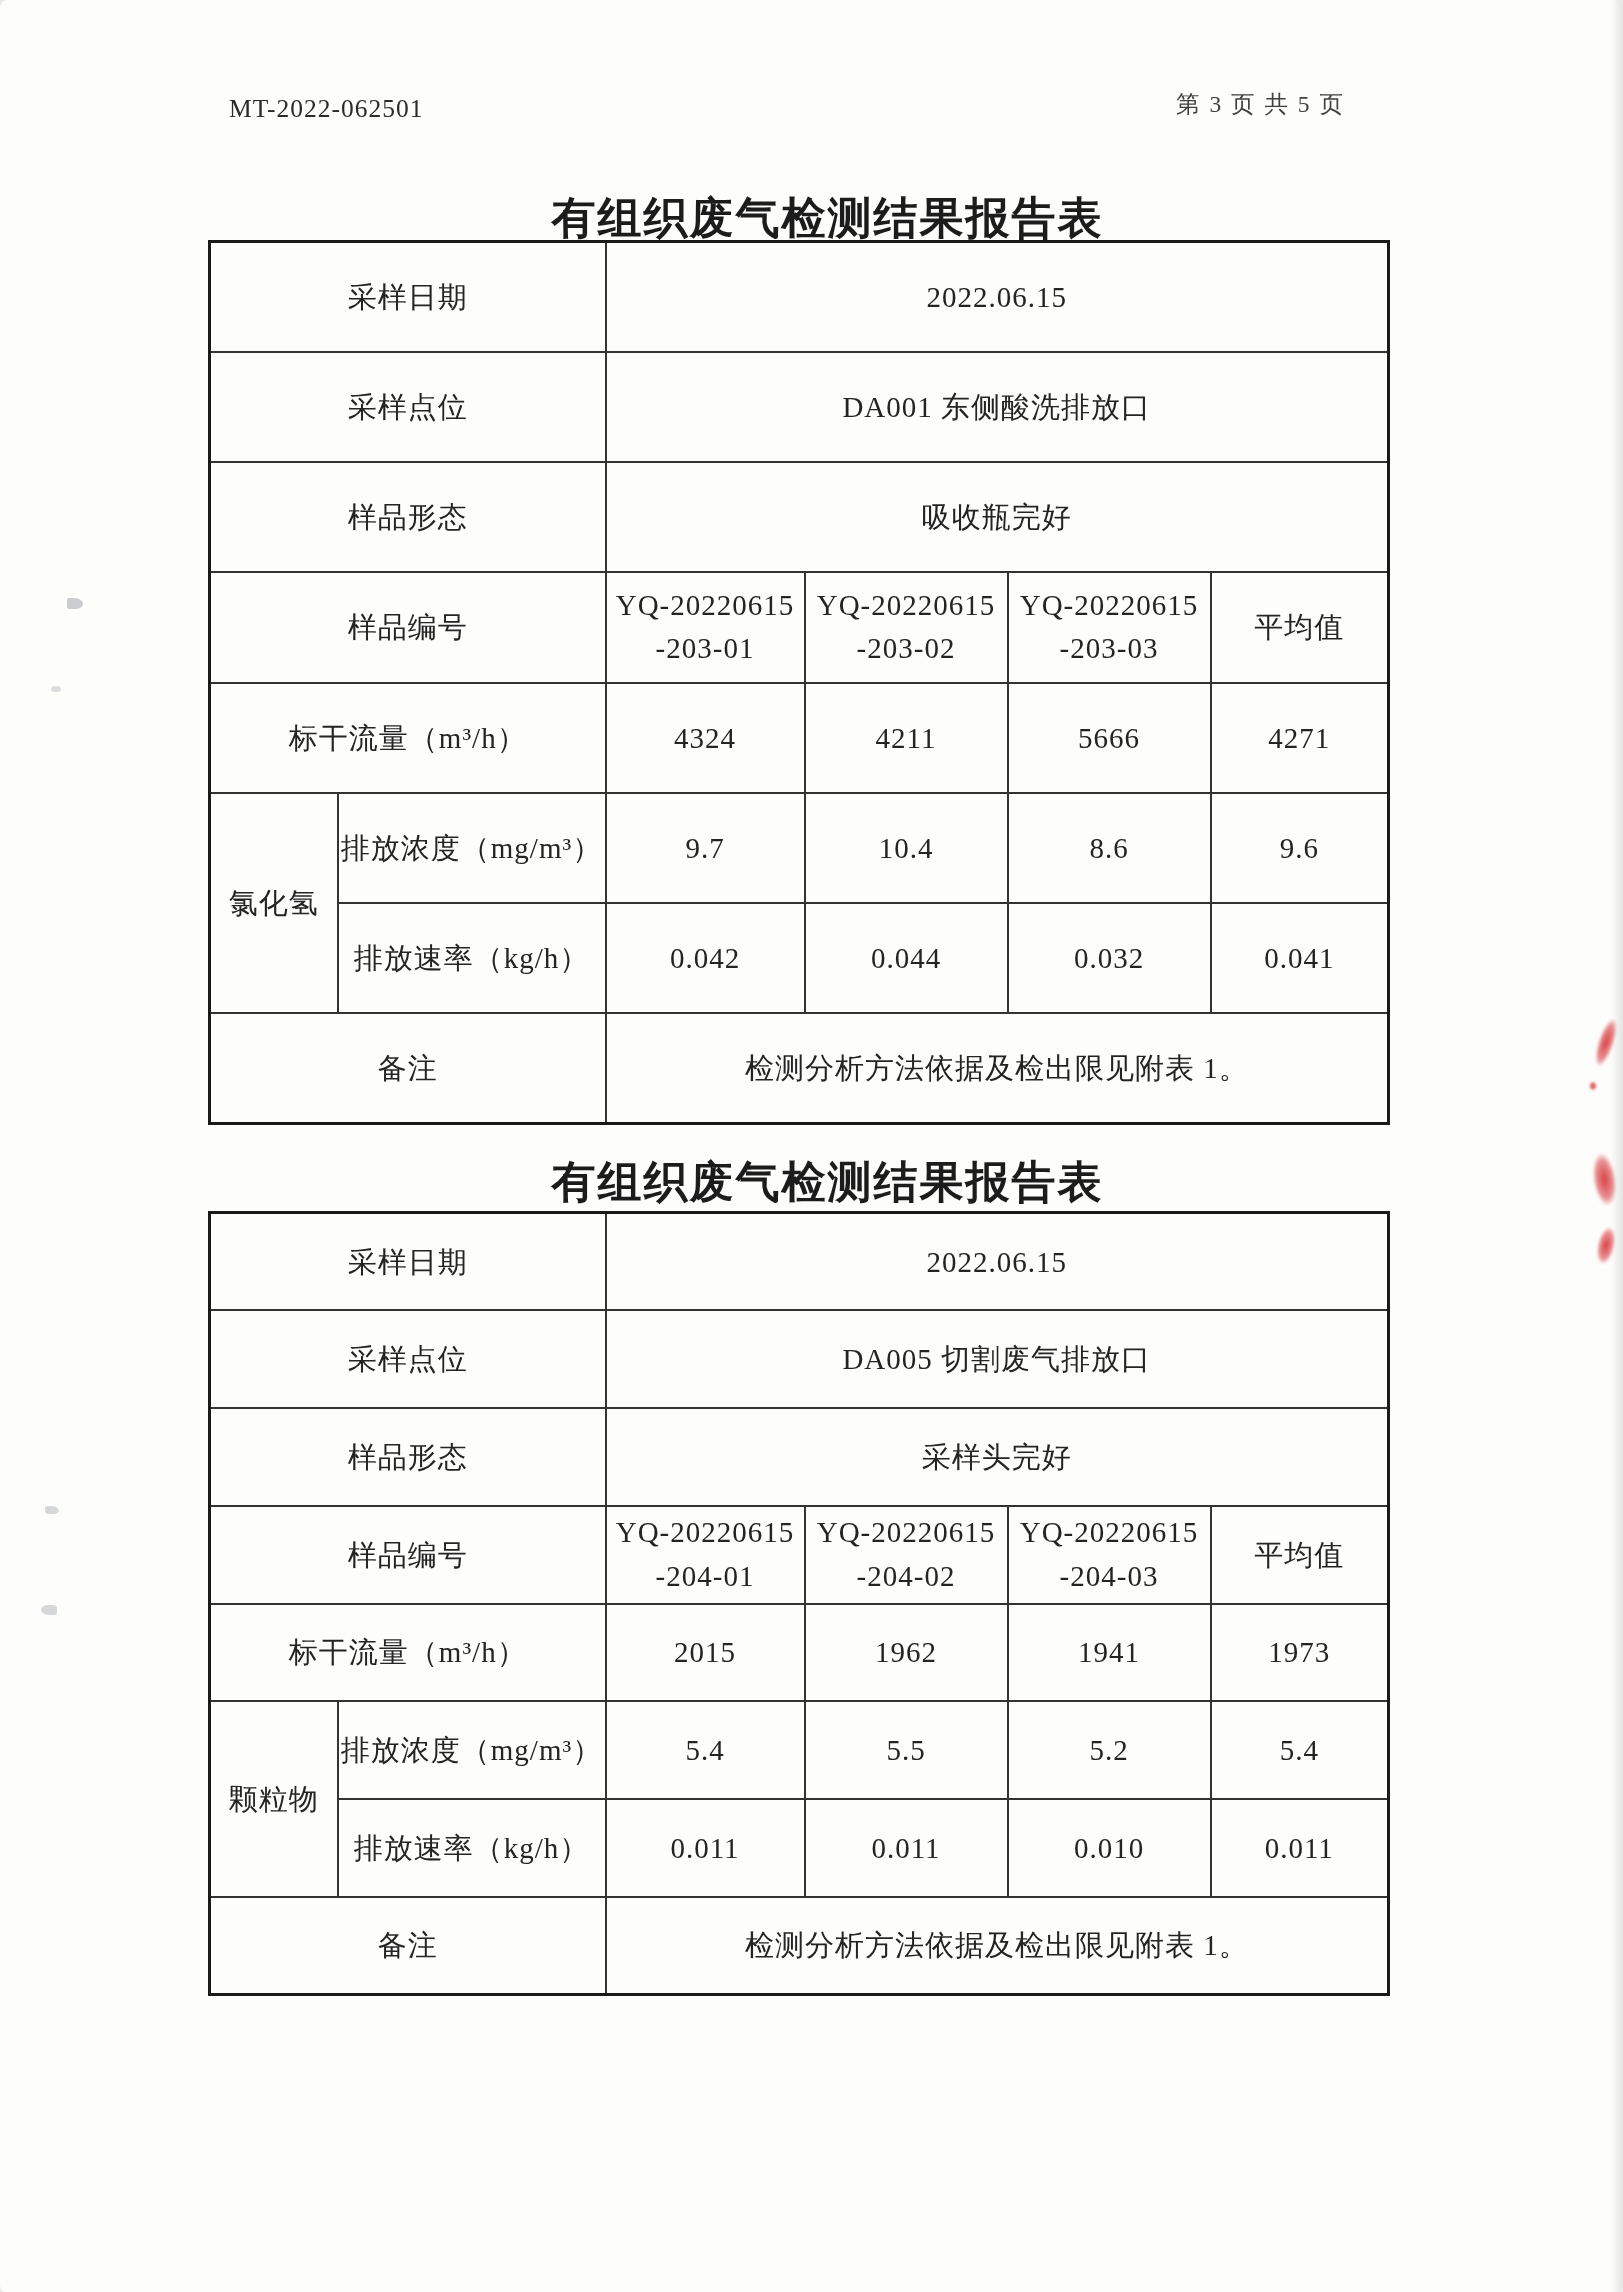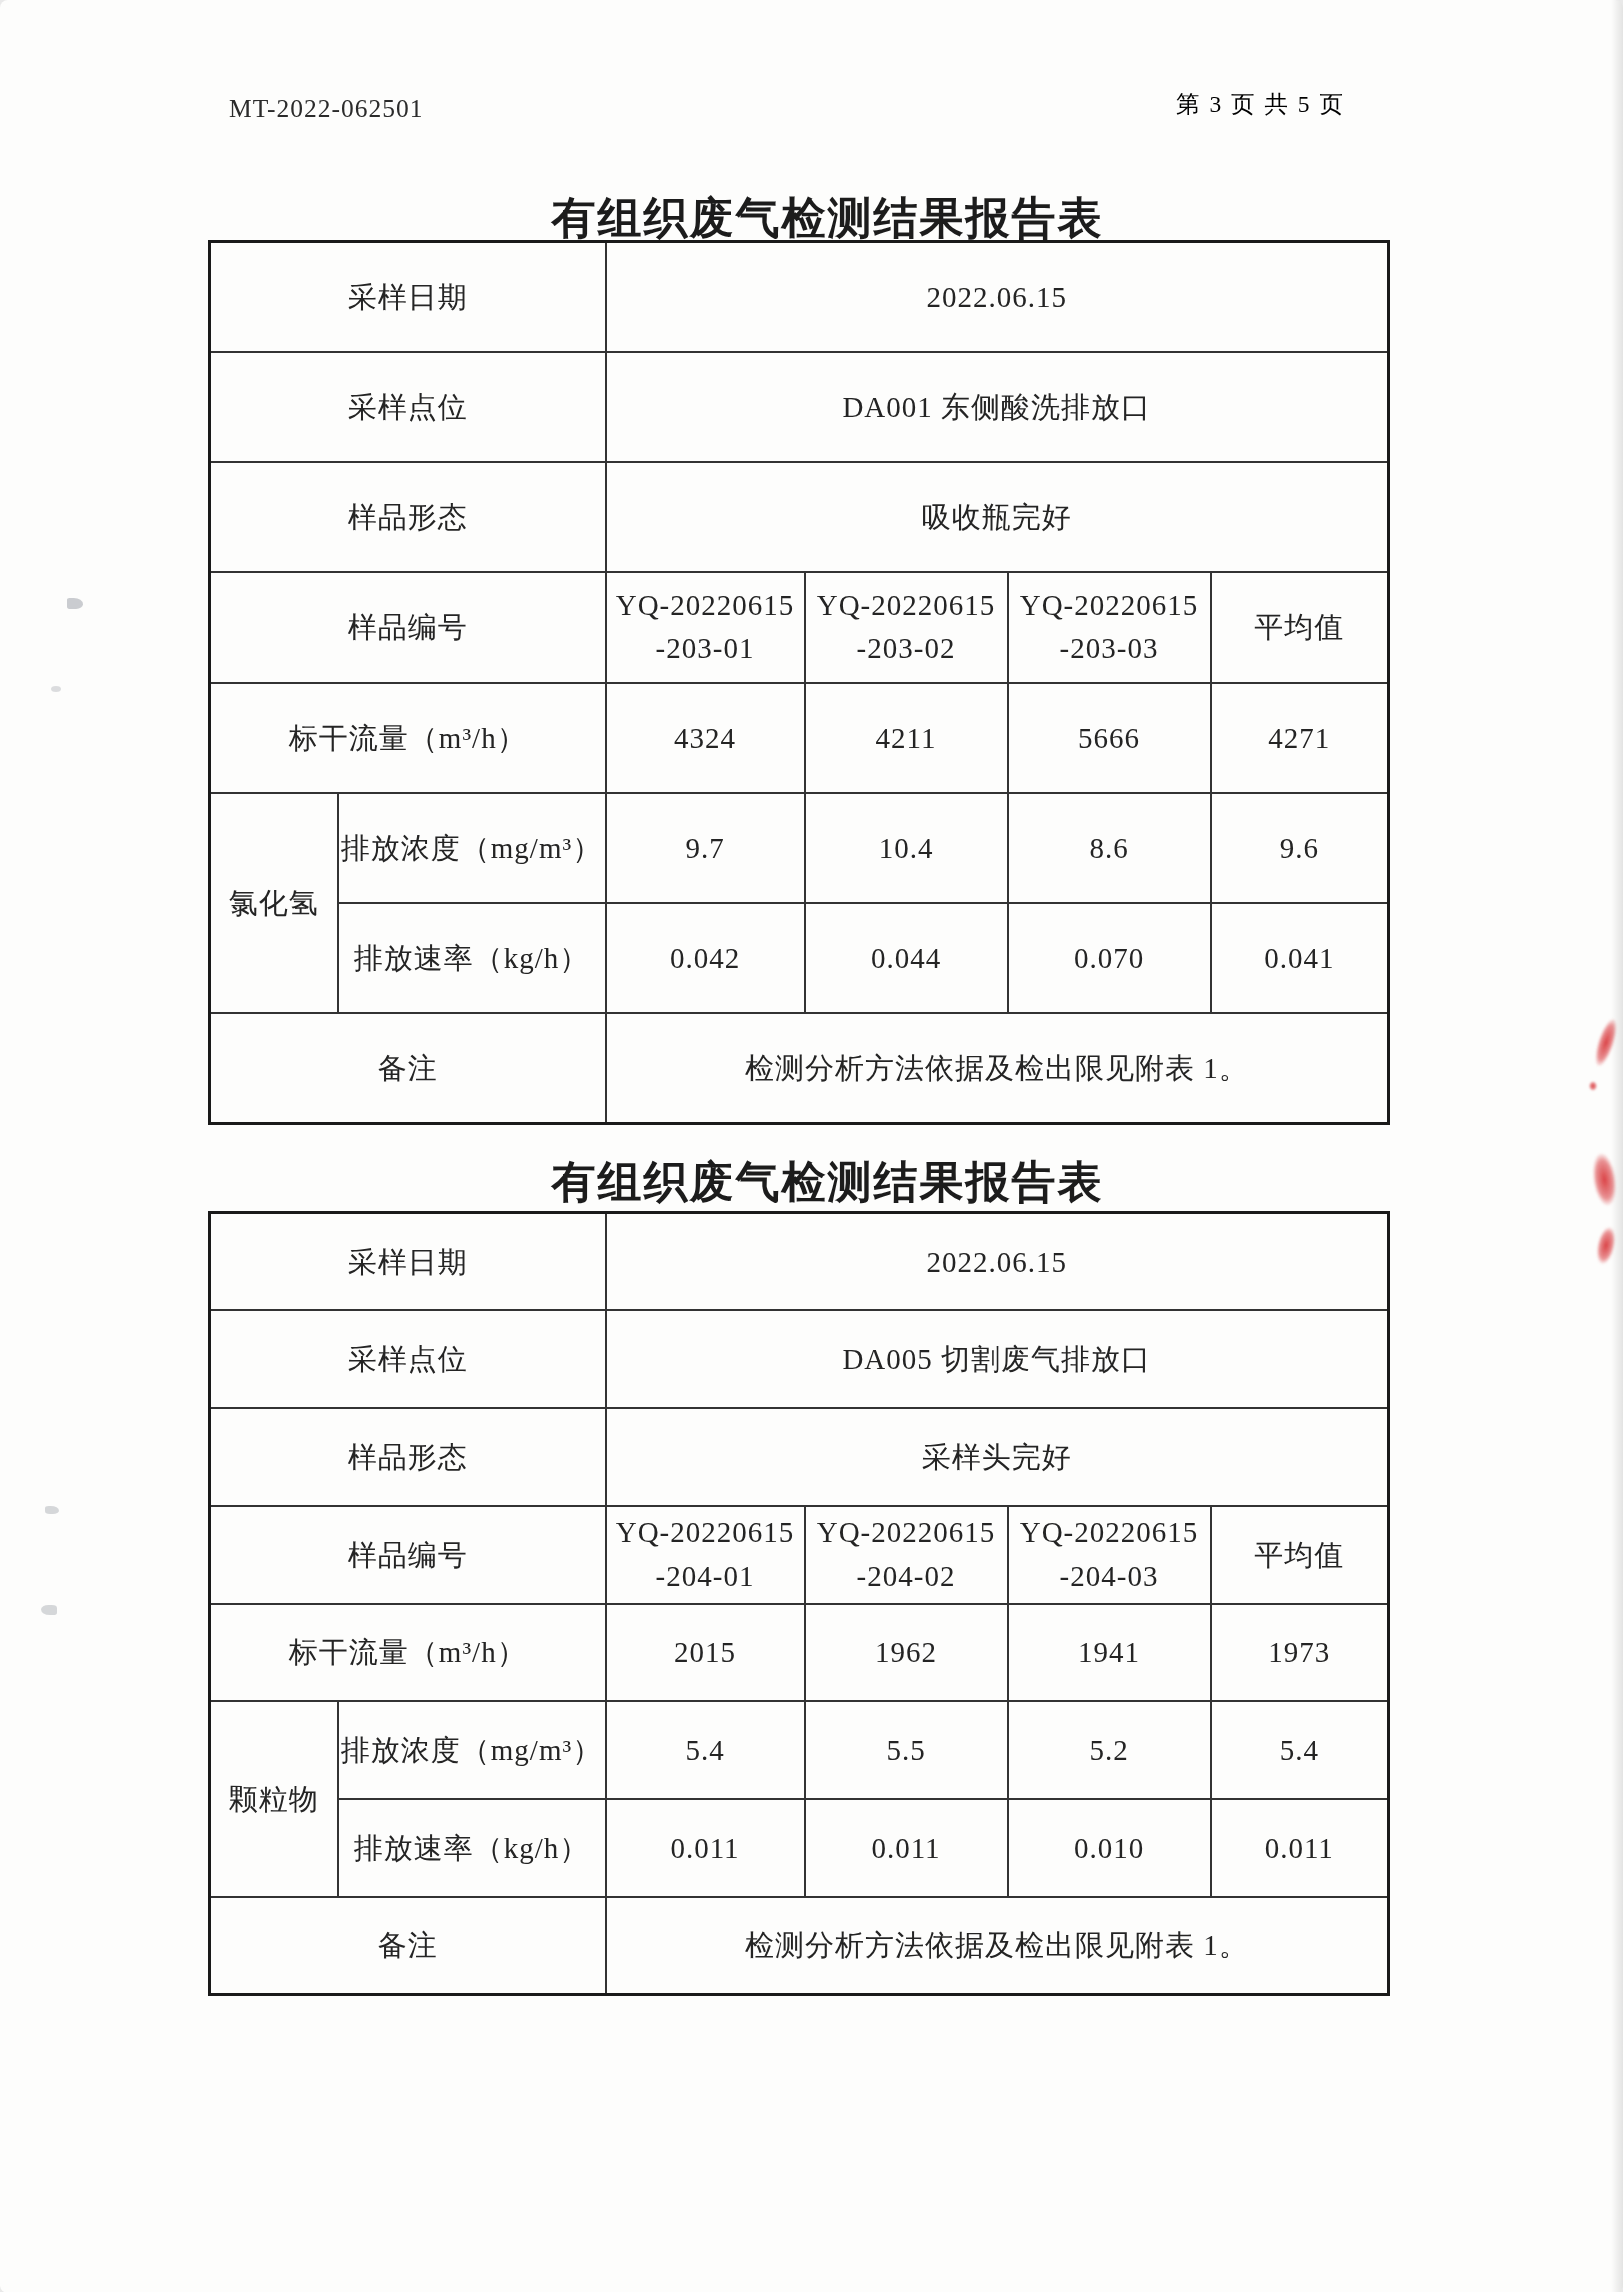--- a/index.html
+++ b/index.html
@@ -15,21 +15,21 @@
   .page-edge{
     position:absolute;right:0;top:0;width:11.8px;height:100%;
     background:linear-gradient(to right, rgba(0,0,0,0), rgba(0,0,0,0.10));
   }
   .hdr-left{
     position:absolute;left:229px;top:94px;
     font-size:25.5px;color:#2b2b2b;letter-spacing:1px;
   }
   .hdr-right{
     position:absolute;left:1176px;top:88px;
-    font-size:23.5px;color:#000000;letter-spacing:2px;
+    font-size:23.5px;color:#404040;letter-spacing:2px;
   }
   .tbl-title{
     position:absolute;left:0;width:100%;margin:16px;
     text-align:center;
     font-size:44px;font-weight:700;letter-spacing:2px;color:#1c1c1c;
   }
   .title-1{top:173px;}
   .title-2{top:1137px;}
   table.report{
     position:absolute;
@@ -126,21 +126,21 @@
         <td>排放浓度（mg/m³）</td>
         <td>9.7</td>
         <td>10.4</td>
         <td>8.6</td>
         <td>9.6</td>
       </tr>
       <tr>
         <td>排放速率（kg/h）</td>
         <td>0.042</td>
         <td>0.044</td>
-        <td>0.070</td>
+        <td>0.032</td>
         <td>0.041</td>
       </tr>
       <tr>
         <td colspan="2">备注</td>
         <td colspan="4">检测分析方法依据及检出限见附表 1。</td>
       </tr>
     </tbody>
   </table>
 
   <h1 class="tbl-title title-2">有组织废气检测结果报告表</h1>

